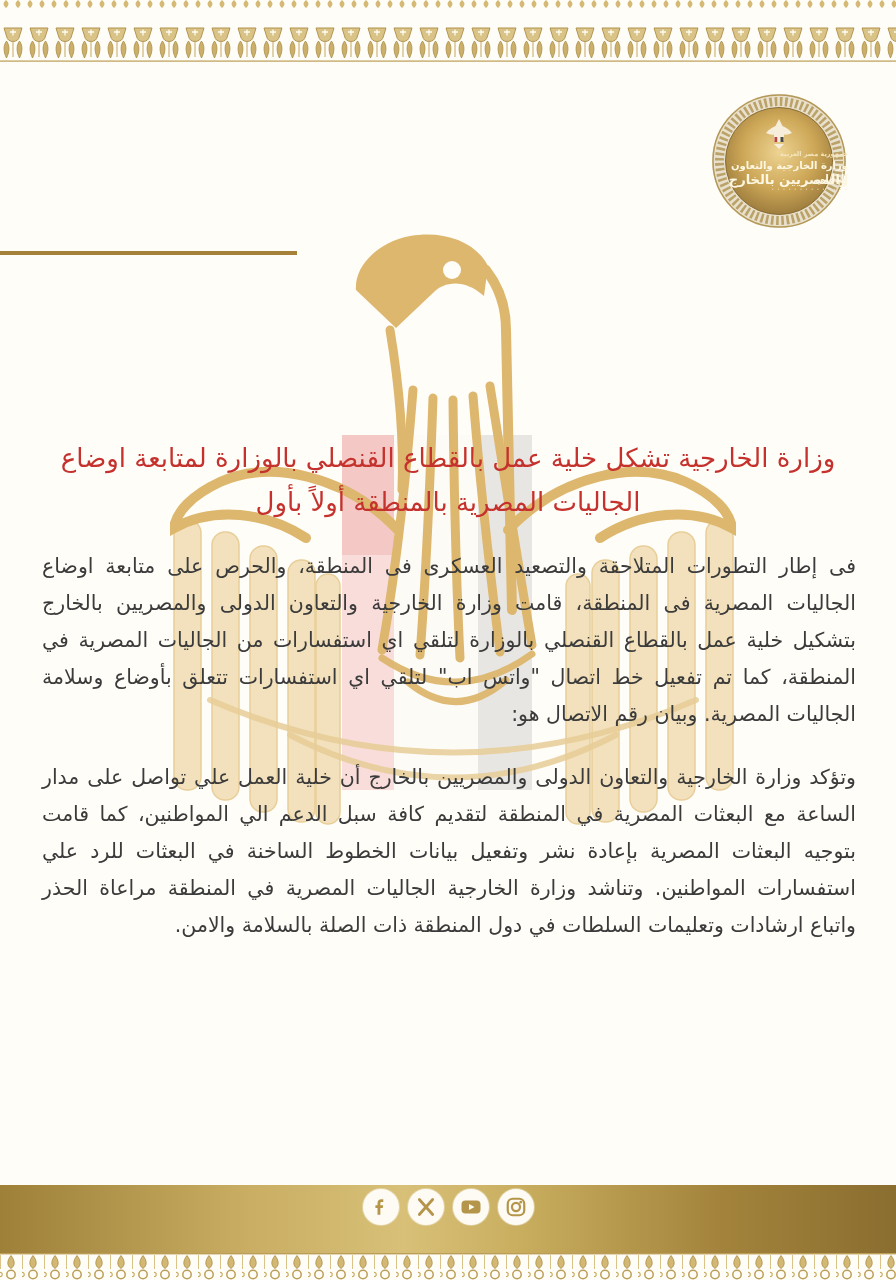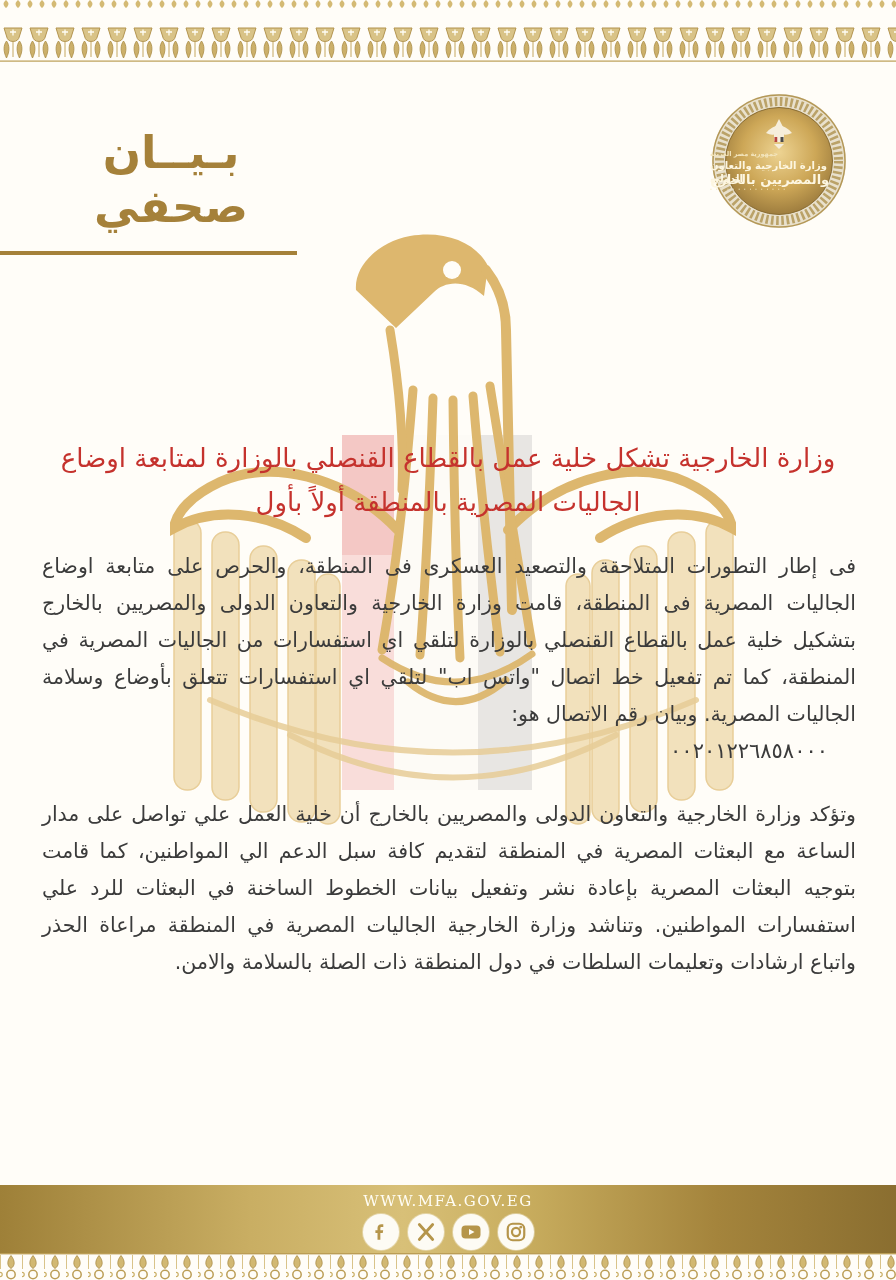--- a/index.html
+++ b/index.html
@@ -23,21 +23,21 @@
     margin-top:16px;font-size:19px;font-weight:700;
   }
   .date-rule{
     left:0;top:251px;width:297px;height:4px;background:#a5813a;z-index:4;
   }
 
   
   .seal{left:710px;top:92px;width:138px;height:138px;z-index:4}
   .seal svg{display:block}
   .seal-text{
-    position:absolute;left:0;width:138px;text-align:left;direction:rtl;
+    position:absolute;left:0;width:138px;text-align:right;direction:rtl;
     color:#f7ecc8;font-weight:700;line-height:1.25;pointer-events:none;
   }
   .seal-line1{top:58px;font-size:6.5px;color:#f3e5bd}
   .seal-line2{top:68px;font-size:10px;color:#fdf6e0}
   .seal-line3{top:80px;font-size:13px;color:#fdf6e0}
   .seal-dots{top:94px;font-size:5px;letter-spacing:1px;color:#f3e5bd}
 
   
   .watermark{left:170px;top:230px;width:566px;height:604px;z-index:1;pointer-events:none}
 
@@ -106,21 +106,20 @@
       <path d="M6.5,15 C3.5,19 3,25 6.5,32 C10,25 9.5,19 6.5,15 Z" fill="#ccb06a" stroke="#a98b45" stroke-width="0.8"></path>
       <path d="M19.5,15 C16.5,19 16,25 19.5,32 C23,25 22.5,19 19.5,15 Z" fill="#ccb06a" stroke="#a98b45" stroke-width="0.8"></path>
       <path d="M13,16 v15" stroke="#c4a75f" stroke-width="1"></path>
     </pattern>
   </defs>
   <rect width="896" height="34" fill="url(#lotusTop)"></rect>
   <rect y="34.5" width="896" height="1.2" fill="#bb9d55"></rect>
 </svg>
 
 <div class="abs header-block">
-  <div class="press-title">بـيــان صحفي</div>
 </div>
 <div class="abs date-rule"></div>
 
 <div class="abs seal">
   <svg width="138" height="138" viewBox="0 0 138 138">
     <defs>
       <radialGradient id="sealGrad" cx="50%" cy="42%" r="62%">
         <stop offset="0" stop-color="#edd392"></stop>
         <stop offset="0.55" stop-color="#cda757"></stop>
         <stop offset="1" stop-color="#96763a"></stop>
@@ -197,26 +196,24 @@
     <path d="M316,40 C330,58 336,78 336,100 L342,380" fill="none" stroke="#ddb76e" stroke-width="10" stroke-linecap="round"></path>
     <path d="M220,100 C230,160 234,210 232,260" fill="none" stroke="#ddb76e" stroke-width="9" stroke-linecap="round"></path>
     <circle cx="282" cy="40" r="9" fill="#fffdf8"></circle>
   </g>
 </svg>
 
 <div class="abs headline">وزارة الخارجية تشكل خلية عمل بالقطاع القنصلي بالوزارة لمتابعة اوضاع الجاليات المصرية بالمنطقة أولاً بأول</div>
 
 <div class="abs body-text">
   <div>فى إطار التطورات المتلاحقة والتصعيد العسكرى فى المنطقة، والحرص على متابعة اوضاع الجاليات المصرية فى المنطقة، قامت وزارة الخارجية والتعاون الدولى والمصريين بالخارج بتشكيل خلية عمل بالقطاع القنصلي بالوزارة لتلقي اي استفسارات من الجاليات المصرية في المنطقة، كما تم تفعيل خط اتصال "واتس اب" لتلقي اي استفسارات تتعلق بأوضاع وسلامة الجاليات المصرية. وبيان رقم الاتصال هو:</div>
-  <div class="phone-line">٠٠٢٠١٢٢٦٨٥٨٠٠٠</div>
   <div class="para2">وتؤكد وزارة الخارجية والتعاون الدولى والمصريين بالخارج أن خلية العمل علي تواصل على مدار الساعة مع البعثات المصرية في المنطقة لتقديم كافة سبل الدعم الي المواطنين، كما قامت بتوجيه البعثات المصرية بإعادة نشر وتفعيل بيانات الخطوط الساخنة في البعثات للرد علي استفسارات المواطنين. وتناشد وزارة الخارجية الجاليات المصرية في المنطقة مراعاة الحذر واتباع ارشادات وتعليمات السلطات في دول المنطقة ذات الصلة بالسلامة والامن.</div>
 </div>
 
 <div class="abs footer-bar">
-  <div class="site-url">WWW.MFA.GOV.EG</div>
   <div class="social-row">
     <div class="social-btn">
       <svg width="22" height="22" viewBox="0 0 24 24">
         <path d="M14.5,6.5 h-2 c-0.7,0 -1.2,0.5 -1.2,1.2 v2.3 h3.1 l-0.5,3 h-2.6 v7.5 h-3.1 v-7.5 H5.9 v-3 h2.3 V7.6 c0,-2.6 1.7,-4.1 4.2,-4.1 h2.1 Z" fill="#b5954a"></path>
       </svg>
     </div>
     <div class="social-btn">
       <svg width="20" height="20" viewBox="0 0 24 24">
         <path d="M4,3 L20,21 M20,3 L4,21" stroke="#b5954a" stroke-width="3.4" stroke-linecap="round"></path>
       </svg>

